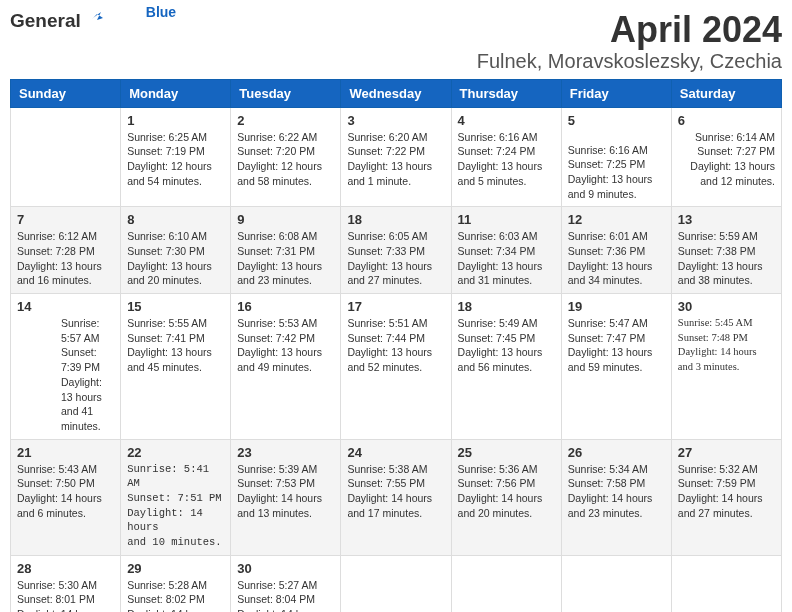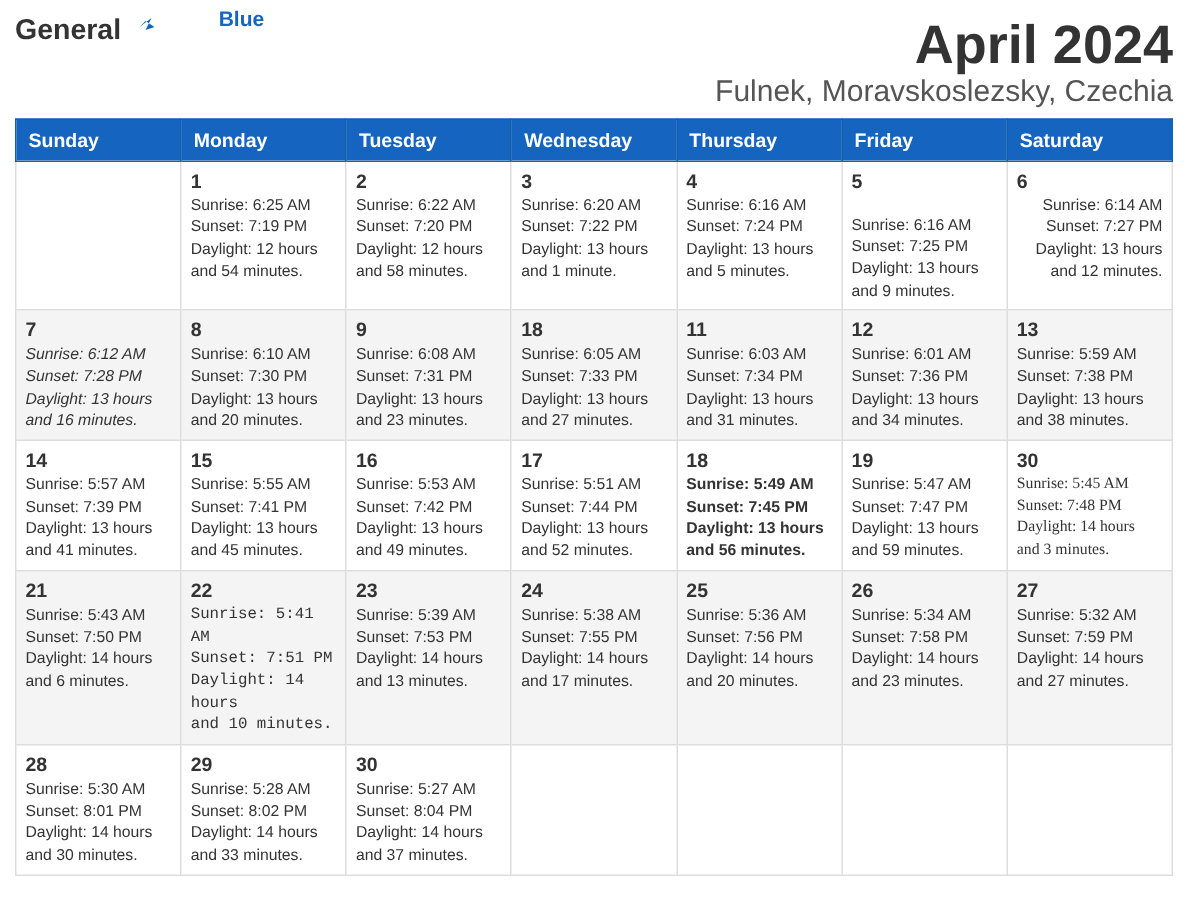--- a/index.html
+++ b/index.html
@@ -158,21 +158,21 @@
           <span class="day-number">6</span>
           <div class="day-info" style="white-space: pre-line; text-align: right;">Sunrise: 6:14 AM
 Sunset: 7:27 PM
 Daylight: 13 hours
 and 12 minutes.</div>
         </td>
       </tr>
       <tr class="row-gray">
         <td>
           <span class="day-number">7</span>
-          <div class="day-info" style="white-space: pre-line; font-style: italic;">Sunrise: 6:12 AM
+          <div class="day-info" style="white-space: pre-line;">Sunrise: 6:12 AM
 Sunset: 7:28 PM
 Daylight: 13 hours
 and 16 minutes.</div>
         </td>
         <td>
           <span class="day-number">8</span>
           <div class="day-info" style="white-space: pre-line;">Sunrise: 6:10 AM
 Sunset: 7:30 PM
 Daylight: 13 hours
 and 20 minutes.</div>
@@ -209,21 +209,21 @@
           <span class="day-number">13</span>
           <div class="day-info" style="white-space: pre-line;">Sunrise: 5:59 AM
 Sunset: 7:38 PM
 Daylight: 13 hours
 and 38 minutes.</div>
         </td>
       </tr>
       <tr class="row-white">
         <td>
           <span class="day-number">14</span>
-          <div class="day-info" style="white-space: pre-line;">Sunrise: 5:57 AM
+          <div class="day-info" style="white-space: pre-line; margin-left: 44px;">Sunrise: 5:57 AM
 Sunset: 7:39 PM
 Daylight: 13 hours
 and 41 minutes.</div>
         </td>
         <td>
           <span class="day-number">15</span>
           <div class="day-info" style="white-space: pre-line;">Sunrise: 5:55 AM
 Sunset: 7:41 PM
 Daylight: 13 hours
 and 45 minutes.</div>
@@ -237,21 +237,21 @@
         </td>
         <td>
           <span class="day-number">17</span>
           <div class="day-info" style="white-space: pre-line;">Sunrise: 5:51 AM
 Sunset: 7:44 PM
 Daylight: 13 hours
 and 52 minutes.</div>
         </td>
         <td>
           <span class="day-number">18</span>
-          <div class="day-info" style="white-space: pre-line; font-weight: bold;">Sunrise: 5:49 AM
+          <div class="day-info" style="white-space: pre-line;">Sunrise: 5:49 AM
 Sunset: 7:45 PM
 Daylight: 13 hours
 and 56 minutes.</div>
         </td>
         <td>
           <span class="day-number">19</span>
           <div class="day-info" style="white-space: pre-line;">Sunrise: 5:47 AM
 Sunset: 7:47 PM
 Daylight: 13 hours
 and 59 minutes.</div>

